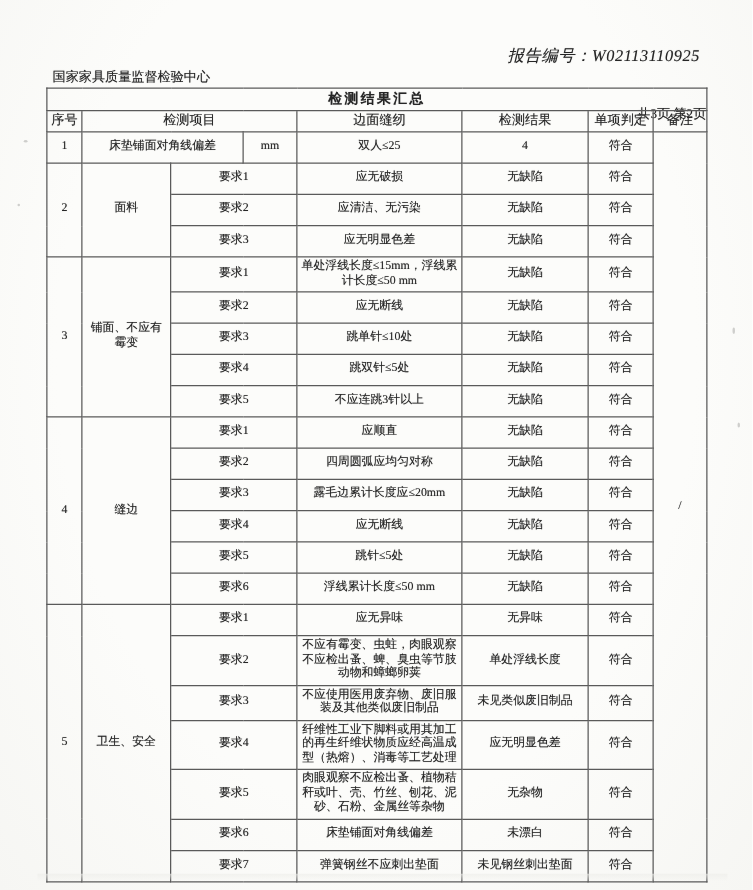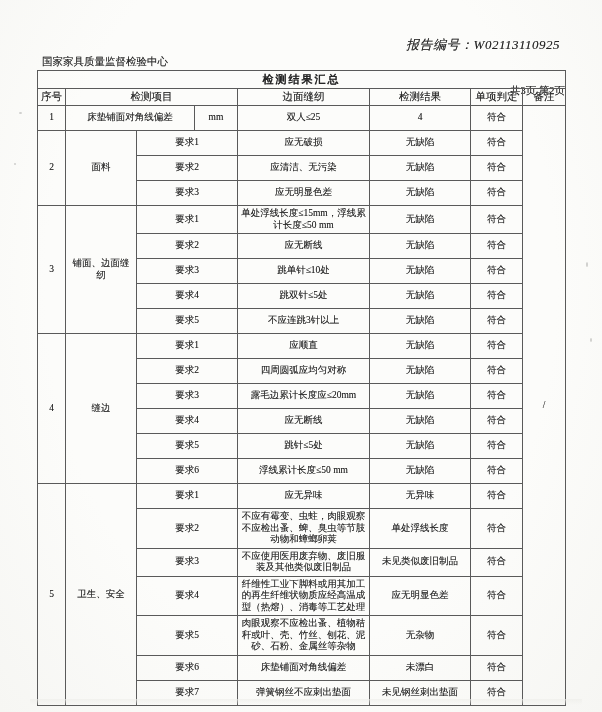--- a/index.html
+++ b/index.html
@@ -96,21 +96,21 @@
           <td>符合</td>
         </tr>
         <tr class="body-row">
           <td colspan="2" class="al">要求3</td>
           <td>应无明显色差</td>
           <td>无缺陷</td>
           <td>符合</td>
         </tr>
         <tr class="body-row">
           <td rowspan="5">3</td>
-          <td rowspan="5" class="al">铺面、边面缝纫</td>
+          <td rowspan="5" class="al">铺面、不应有霉变</td>
           <td colspan="2" class="al">要求1</td>
           <td>单处浮线长度≤15mm，浮线累计长度≤50 mm</td>
           <td>无缺陷</td>
           <td>符合</td>
         </tr>
         <tr class="body-row">
           <td colspan="2" class="al">要求2</td>
           <td>应无断线</td>
           <td>无缺陷</td>
           <td>符合</td>

